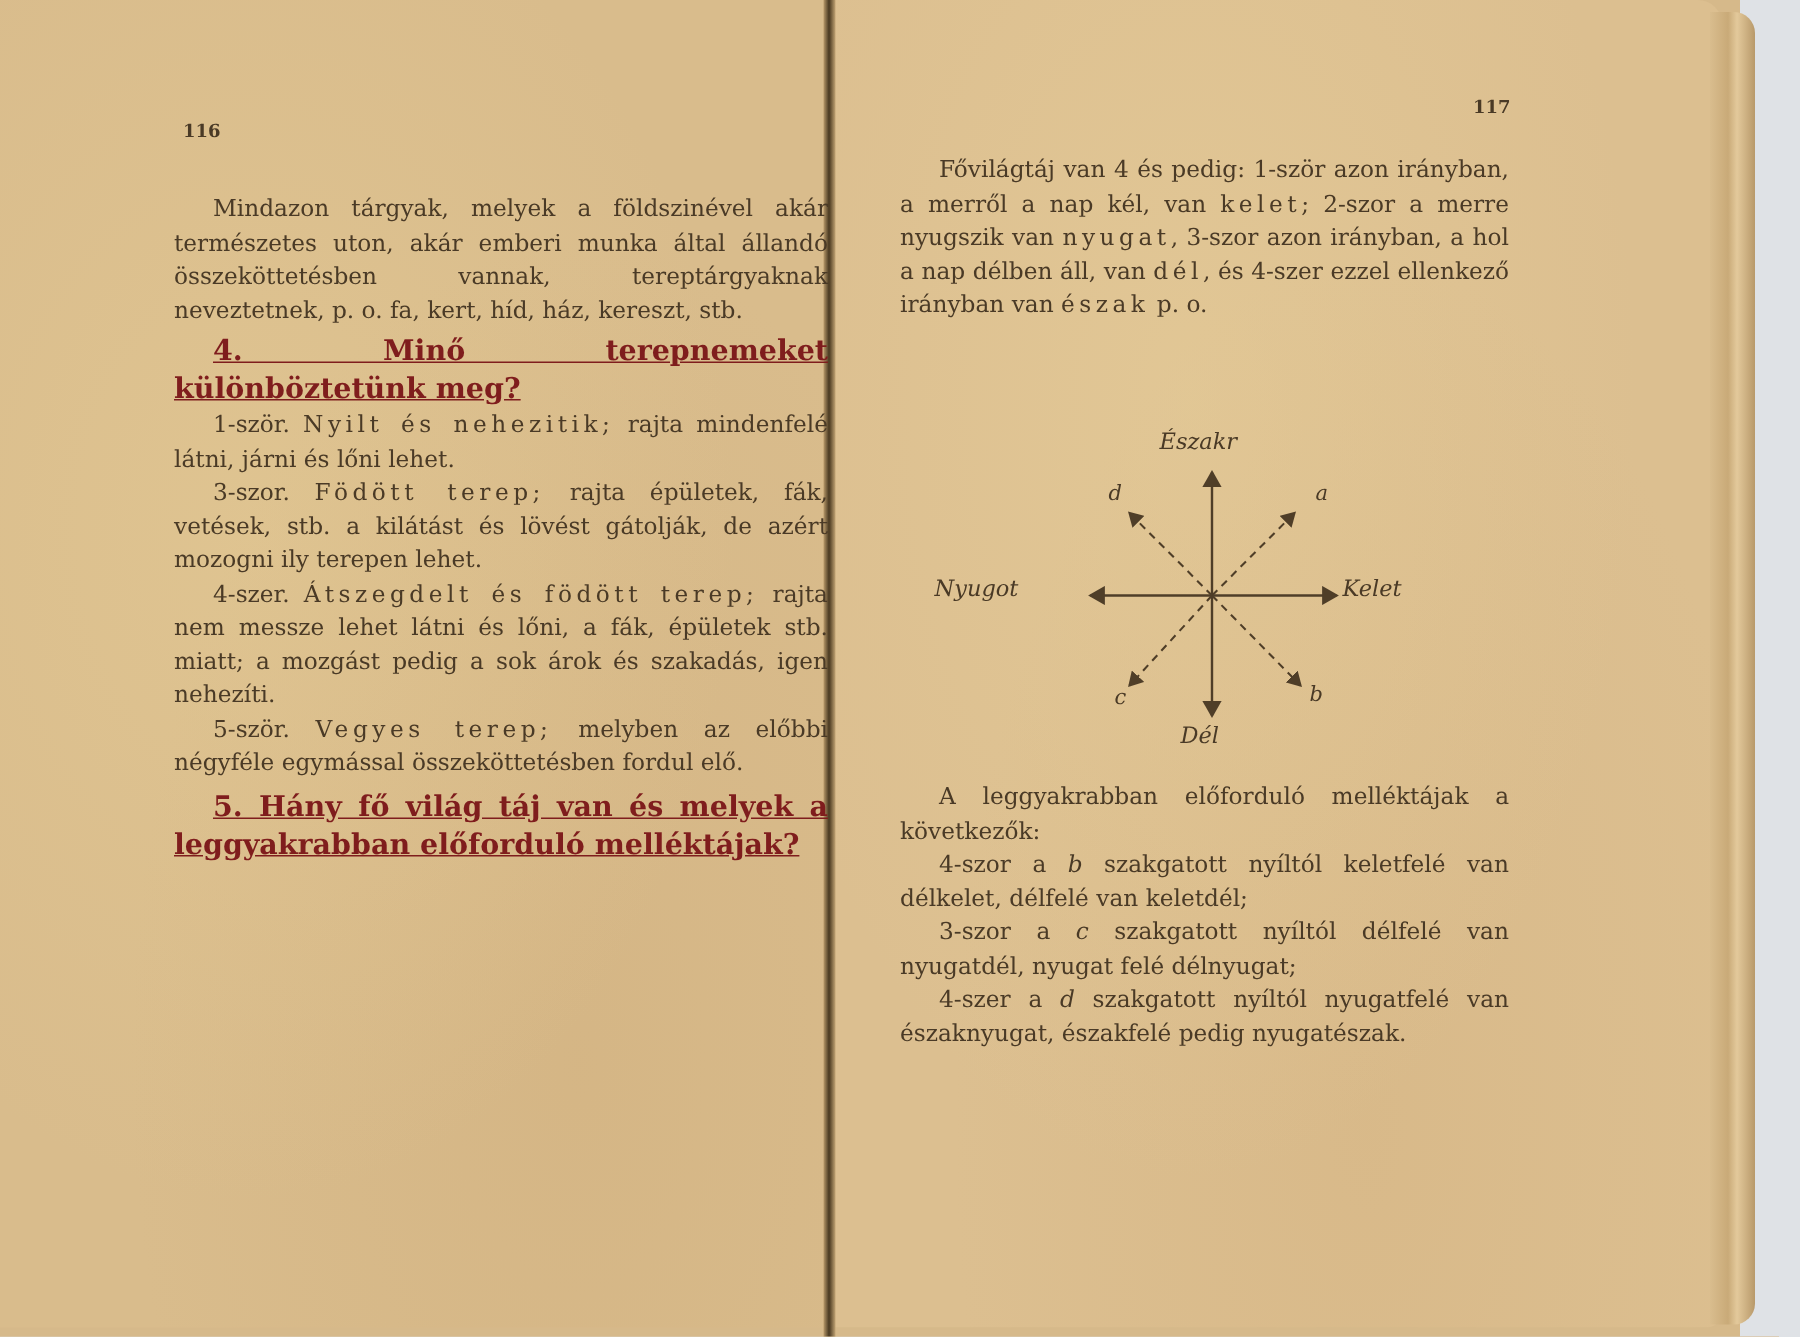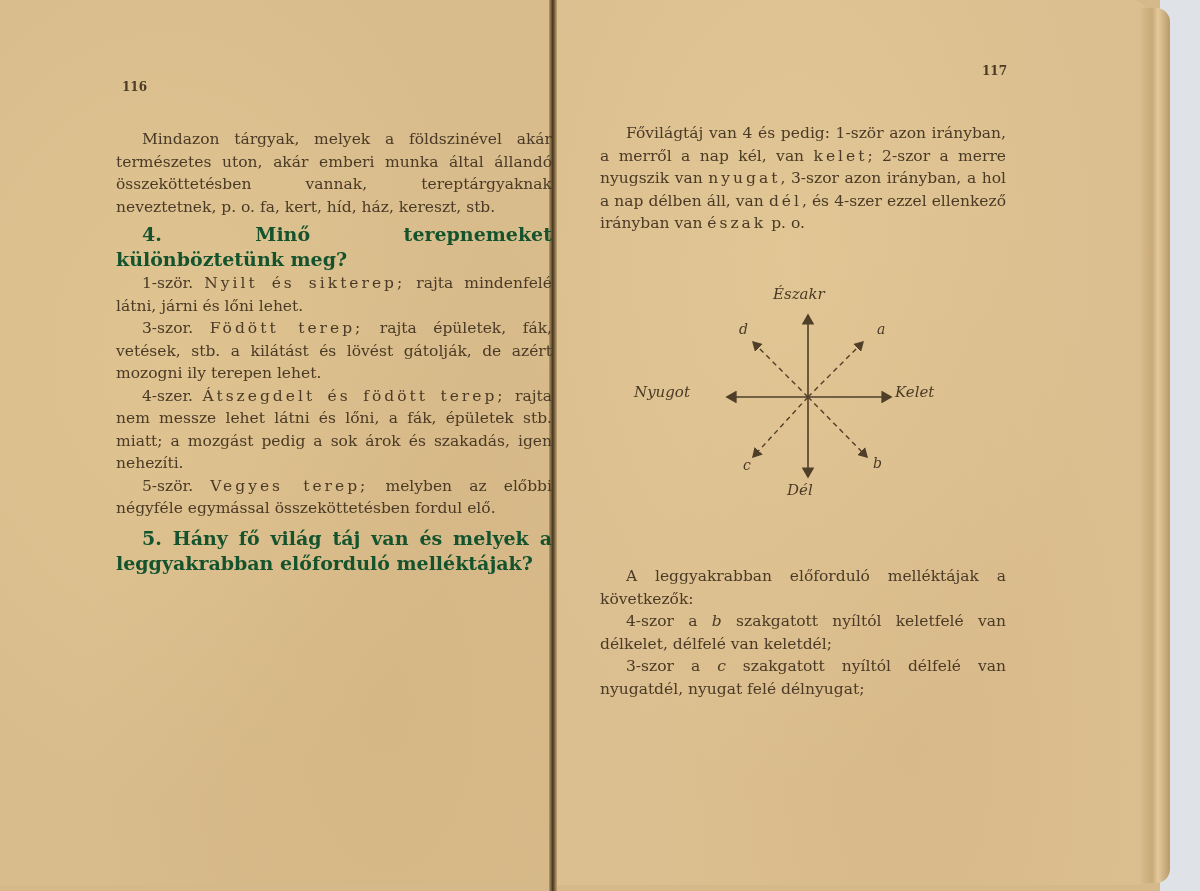--- a/index.html
+++ b/index.html
@@ -45,35 +45,36 @@
     position:absolute; font-size:12px; color:#4a3a26; font-weight:bold;
   }
   .pn-left { left:122px; top:80px; }
   .pn-right { left:982px; top:64px; }
   .block { position:absolute; }
   .left-col { left:104px; width:436px; }
   .right-col { left:600px; width:406px; }
   p { margin:0; }
   .indent { text-indent:26px; }
   .question {
-    font-weight:bold; font-size:19px; line-height:25px; color:#14532d;
+    font-weight:bold; font-size:19px; line-height:25px; color:#7f1d1d;
     text-align:justify;
+    text-decoration:underline;
   }
   .spaced { letter-spacing:3px; }
   .ital { font-style:italic; }
   .compass {
     position:absolute; left:615px; top:285px; width:350px; height:220px;
   }
   .compass-label {
     position:absolute; font-style:italic; font-family:"DejaVu Serif", serif;
     color:#4a3a26; font-size:15px;
   }
   .lbl-north { left:158px; top:0px;text-align:right; }
   .lbl-south { left:172px; top:196px; }
-  .lbl-west  { left:8px; top:98px;margin-left:11px; }
+  .lbl-west  { left:8px; top:98px; }
   .lbl-east  { left:280px; top:98px; }
   .lbl-a { left:262px; top:36px; font-size:14px; }
   .lbl-b { left:258px; top:170px; font-size:14px; }
   .lbl-c { left:128px; top:172px; font-size:14px; }
   .lbl-d { left:124px; top:36px; font-size:14px; }
   svg.compass-svg { position:absolute; left:0; top:0; }
 </style>
 </head>
 <body>
 
@@ -84,21 +85,21 @@
   <div class="gutter"></div>
 
   <div class="page-number pn-left">116</div>
 
   <div class="block left-col text" style="top:128px;margin-left:12px;">
     <p class="indent">Mindazon tárgyak, melyek a földszinével akár természetes uton, akár emberi munka által állandó összeköttetésben vannak, tereptárgyaknak neveztetnek, p. o. fa, kert, híd, ház, kereszt, stb.</p>
     <p class="question indent" style="margin-top:4px;">4. Minő terepnemeket különböztetünk meg?</p>
 
     <p class="indent">
       <span>1-ször.</span>
-      <span class="spaced">Nyilt és sikterep;</span>
+      <span class="spaced">Nyilt és nehezitik;</span>
       <span>rajta mindenfelé látni, járni és lőni lehet.</span>
     </p>
     <p class="indent">
       <span>3-szor.</span>
       <span class="spaced">Födött terep;</span>
       <span>rajta épületek, fák, vetések, stb. a kilátást és lövést gátolják, de azért mozogni ily terepen lehet.</span>
     </p>
     <p class="indent">
       <span>4-szer.</span>
       <span class="spaced">Átszegdelt és födött terep;</span>
@@ -107,21 +108,21 @@
     <p class="indent">
       <span>5-ször.</span>
       <span class="spaced">Vegyes terep;</span>
       <span>melyben az előbbi négyféle egymással összeköttetésben fordul elő.</span>
     </p>
     <p class="question indent" style="margin-top:6px;">5. Hány fő világ táj van és melyek a leggyakrabban előforduló melléktájak?</p>
   </div>
 
   <div class="page-number pn-right">117</div>
 
-  <div class="block right-col text" style="top:122px;">
+  <div class="block right-col text" style="top:102px;">
     <p class="indent">
       <span>Fővilágtáj van 4 és pedig: 1-ször azon irányban, a merről a nap kél, van </span><span class="spaced">kelet</span><span>; 2-szor a merre nyugszik van </span><span class="spaced">nyugat</span><span>, 3-szor azon irányban, a hol a nap délben áll, van </span><span class="spaced">dél</span><span>, és 4-szer ezzel ellenkező irányban van </span><span class="spaced">észak</span><span> p. o.</span>
     </p>
   </div>
 
   <div class="compass">
     <svg class="compass-svg" width="350" height="220" viewBox="0 0 350 220">
       <defs>
         <marker id="ah" markerWidth="8" markerHeight="8" refX="6" refY="4" orient="auto">
           <path d="M0,0 L7,4 L0,8 z" fill="#4f3e28"></path>
@@ -142,26 +143,31 @@
     <span class="compass-label lbl-north">Északr</span>
     <span class="compass-label lbl-south">Dél</span>
     <span class="compass-label lbl-west">Nyugot</span>
     <span class="compass-label lbl-east">Kelet</span>
     <span class="compass-label lbl-a">a</span>
     <span class="compass-label lbl-b">b</span>
     <span class="compass-label lbl-c">c</span>
     <span class="compass-label lbl-d">d</span>
   </div>
 
-  <div class="block right-col text" style="top:565px;">
+  <div class="block right-col text" style="top:520px;">
     <p class="indent">A leggyakrabban előforduló melléktájak a következők:</p>
     <p class="indent">
       <span>4-szor a</span>
       <span class="ital">b</span>
       <span>szakgatott nyíltól keletfelé van délkelet, délfelé van keletdél;</span>
     </p>
     <p class="indent">
       <span>3-szor a</span>
       <span class="ital">c</span>
       <span>szakgatott nyíltól délfelé van nyugatdél, nyugat felé délnyugat;</span>
     </p>
+    <p class="indent">
+      <span>4-szer a</span>
+      <span class="ital">d</span>
+      <span>szakgatott nyíltól nyugatfelé van északnyugat, északfelé pedig nyugatészak.</span>
+    </p>
   </div>
 </div>
 
 </body></html>

